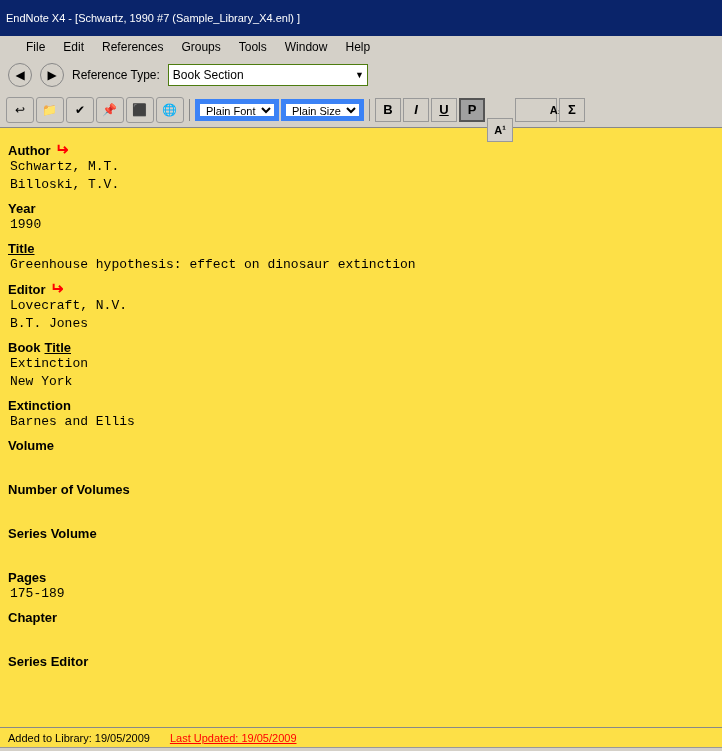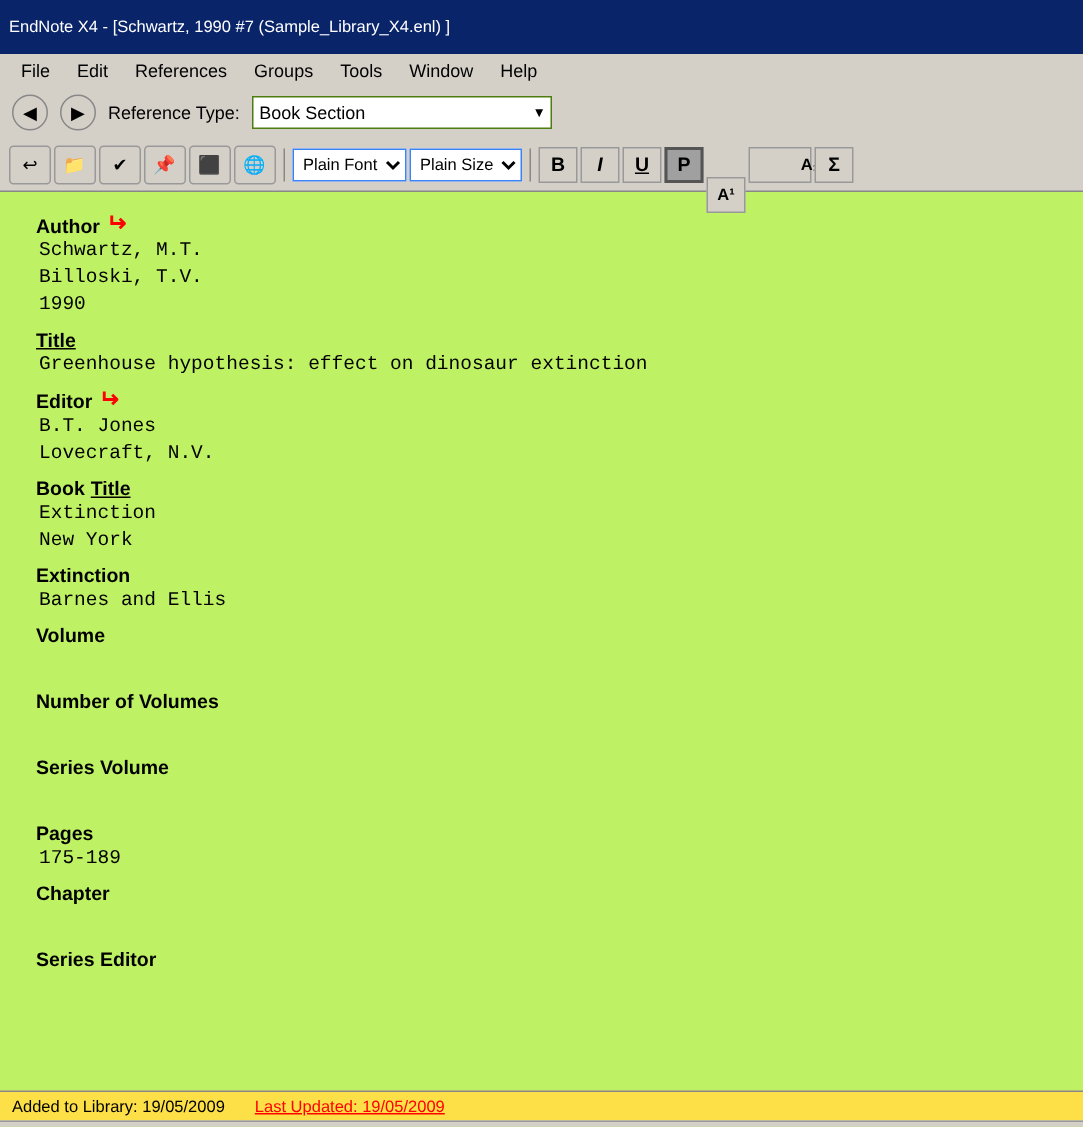--- a/index.html
+++ b/index.html
@@ -21,21 +21,21 @@
       display: flex;
       align-items: center;
       height: 36px;
     }
 
     
     .menu-bar {
       background: #d4d0c8;
       display: flex;
       align-items: center;
-      padding: 2px 8px;
+      padding: 2px 20px;
       height: 22px;
       font-size: 12px;
       gap: 6px;
     }
     .menu-item {
       padding: 2px 6px;
       cursor: pointer;
     }
 
     
@@ -96,40 +96,40 @@
       background: #d4d0c8;
       border: 1px solid #999;
       border-radius: 3px;
       display: flex; align-items: center; justify-content: center;
       cursor: pointer;
       font-size: 12px;
     }
     .toolbar-separator { width: 1px; background: #888; height: 22px; margin: 0 3px; }
     .font-select {
       height: 22px; font-size: 11px;
-      background: white; border: 1px solid #3b82f6;
+      background: white; border: 5px solid #3b82f6;
       padding: 0 2px; cursor: pointer;
     }
     .format-btn {
       width: 26px; height: 24px;
       background: #d4d0c8;
       border: 1px solid #999;
       display: flex; align-items: center; justify-content: center;
       cursor: pointer;
       font-size: 13px;
       font-weight: bold;
     }
     .format-btn.active { background: #a0a0a0; border: 2px solid #555; }
 
     
     .content-area {
-      background: #bef264;
+      background: #fde047;
       height: calc(751px - 20px - 22px - 34px - 36px - 20px - 20px);
       overflow-y: auto;
-      padding: 6px 24px;
+      padding: 6px 8px;
     }
 
     .field-label {
       font-weight: bold;
       font-size: 13px;
       color: #000;
       margin-top: 8px;
       margin-bottom: 1px;
       display: flex;
       align-items: center;
@@ -236,33 +236,36 @@
 
 <div class="content-area">
 
   <div class="field-label">
     <span>Author</span>
     <span class="red-arrow">↵</span>
   </div>
   <div class="field-value" contenteditable="true" style="">Schwartz, M.T.</div>
   <div class="field-value" contenteditable="true" style="">Billoski, T.V.</div>
 
+  <div class="field-label">
+    <span>Year</span>
+  </div>
   <div class="field-value" contenteditable="true" style="">1990</div>
 
   <div class="field-label underlined">
     <span>Title</span>
   </div>
   <div class="field-value" contenteditable="true" style="">Greenhouse hypothesis: effect on dinosaur extinction</div>
 
   <div class="field-label">
     <span>Editor</span>
     <span class="red-arrow">↵</span>
   </div>
+  <div class="field-value" contenteditable="true" style="">Lovecraft, N.V.</div>
   <div class="field-value" contenteditable="true" style="">B.T. Jones</div>
-  <div class="field-value" contenteditable="true" style="">Lovecraft, N.V.</div>
 
   <div class="field-label">
     <span>Book </span>
       <span class="underline-word">Title</span>
   </div>
   <div class="field-value" contenteditable="true" style="">Extinction</div>
 
   <div class="field-value" contenteditable="true" style="">New York</div>
 
   <div class="field-label">

